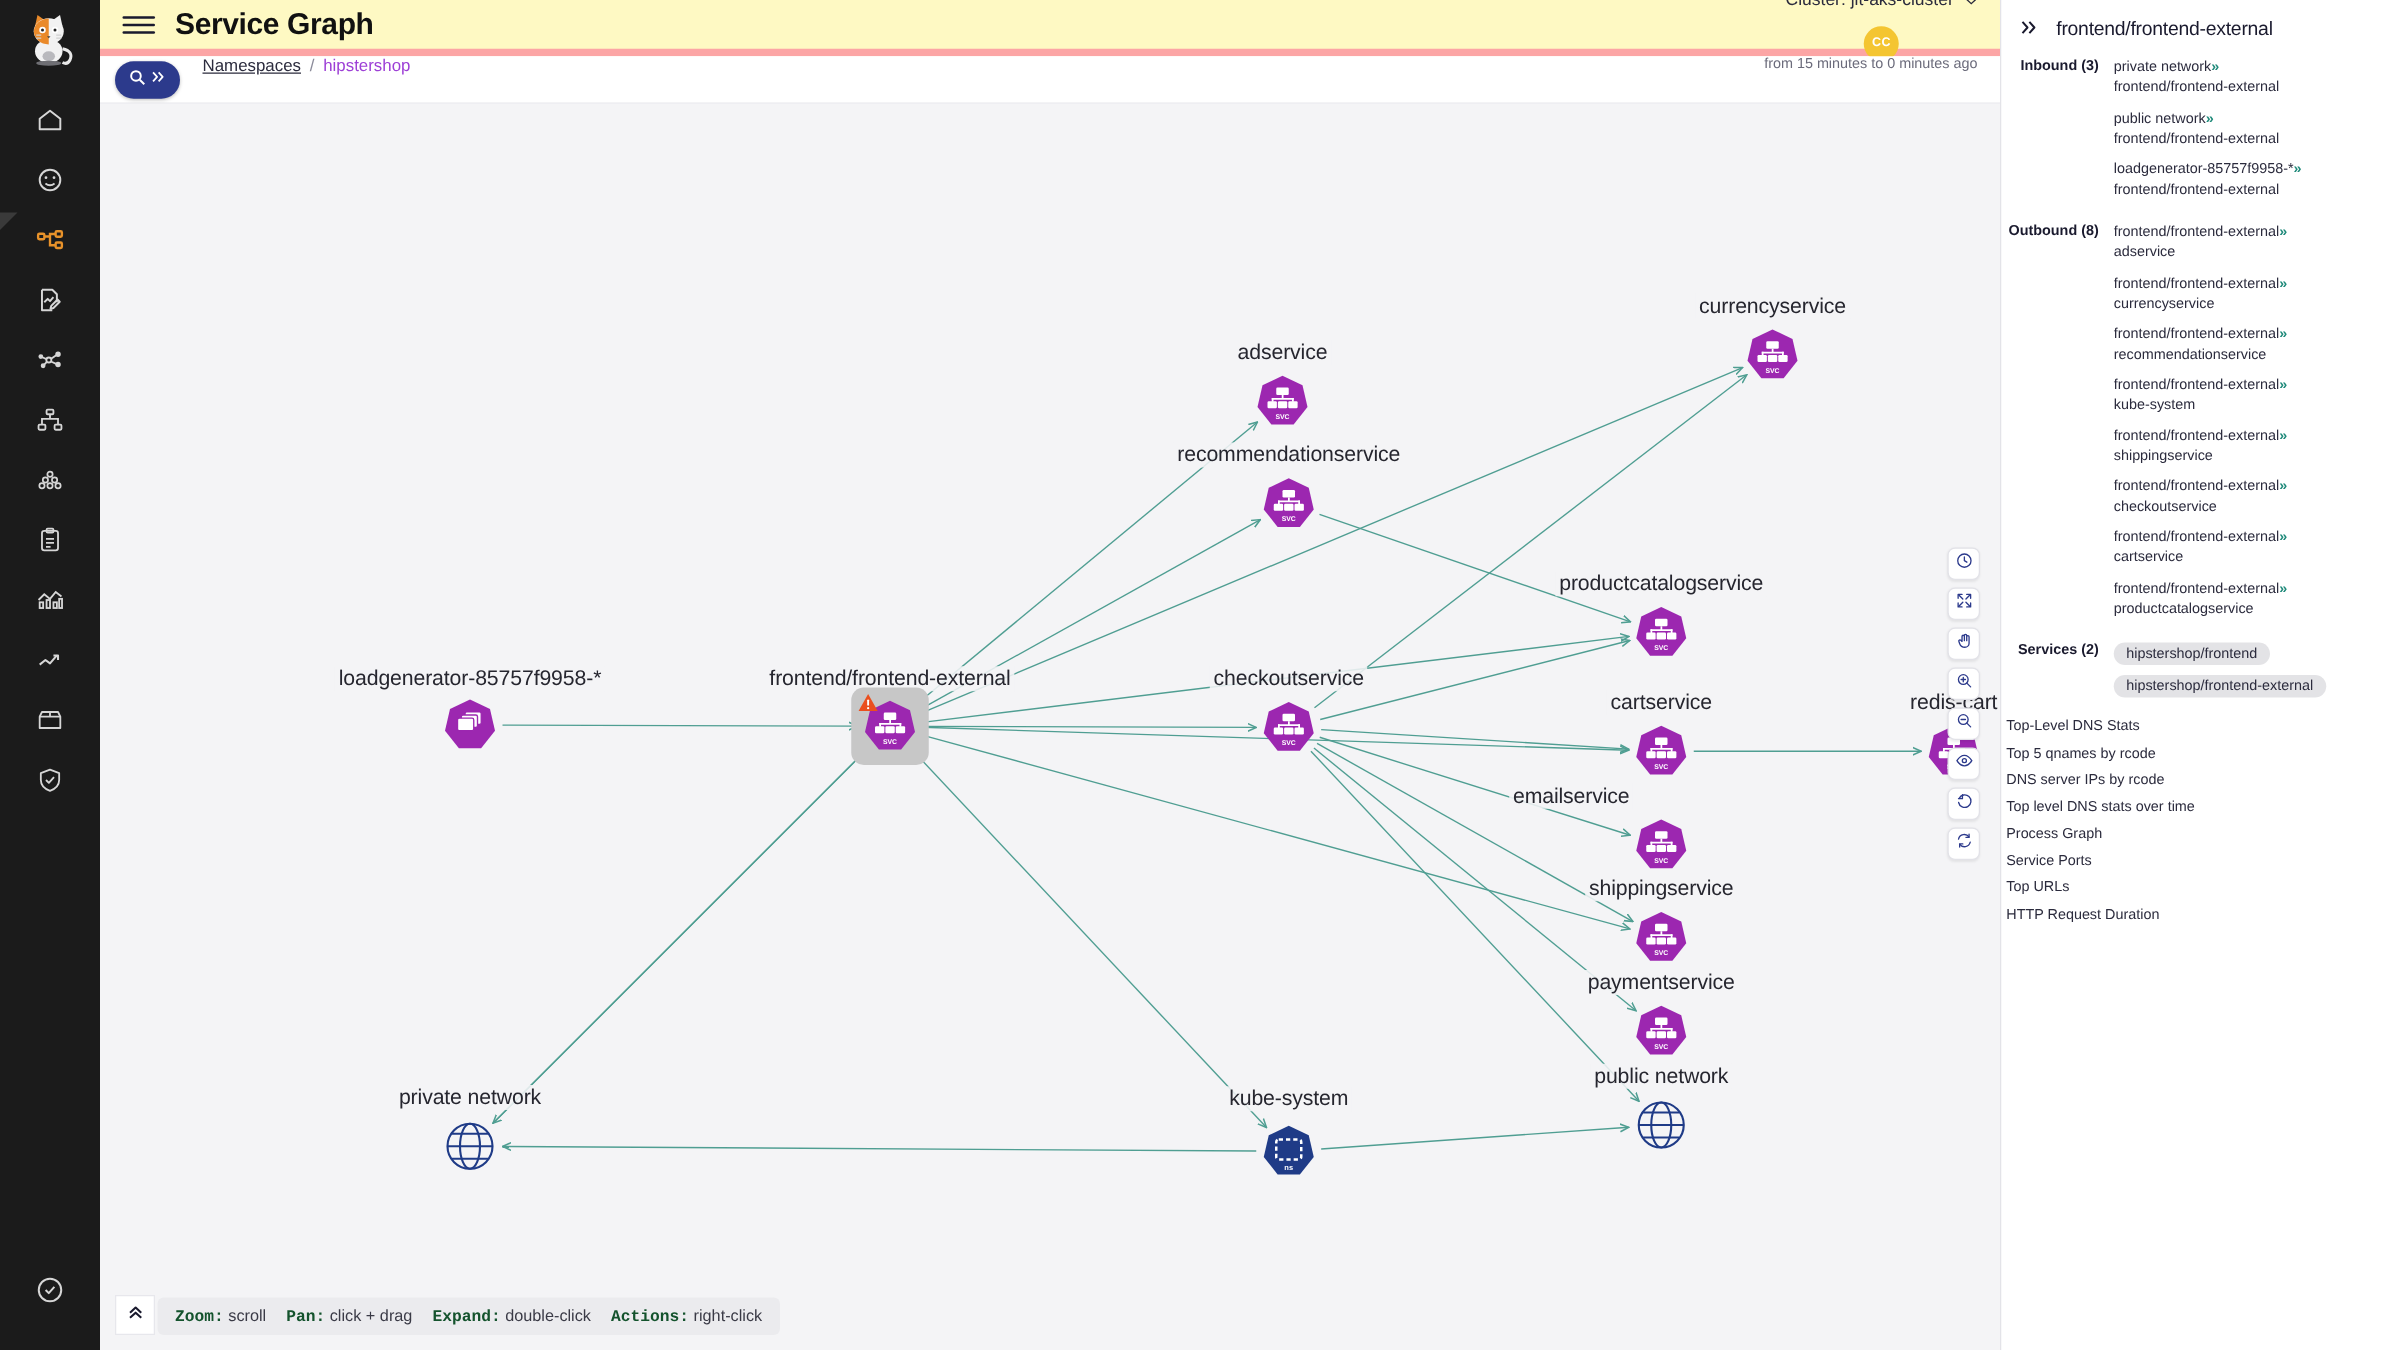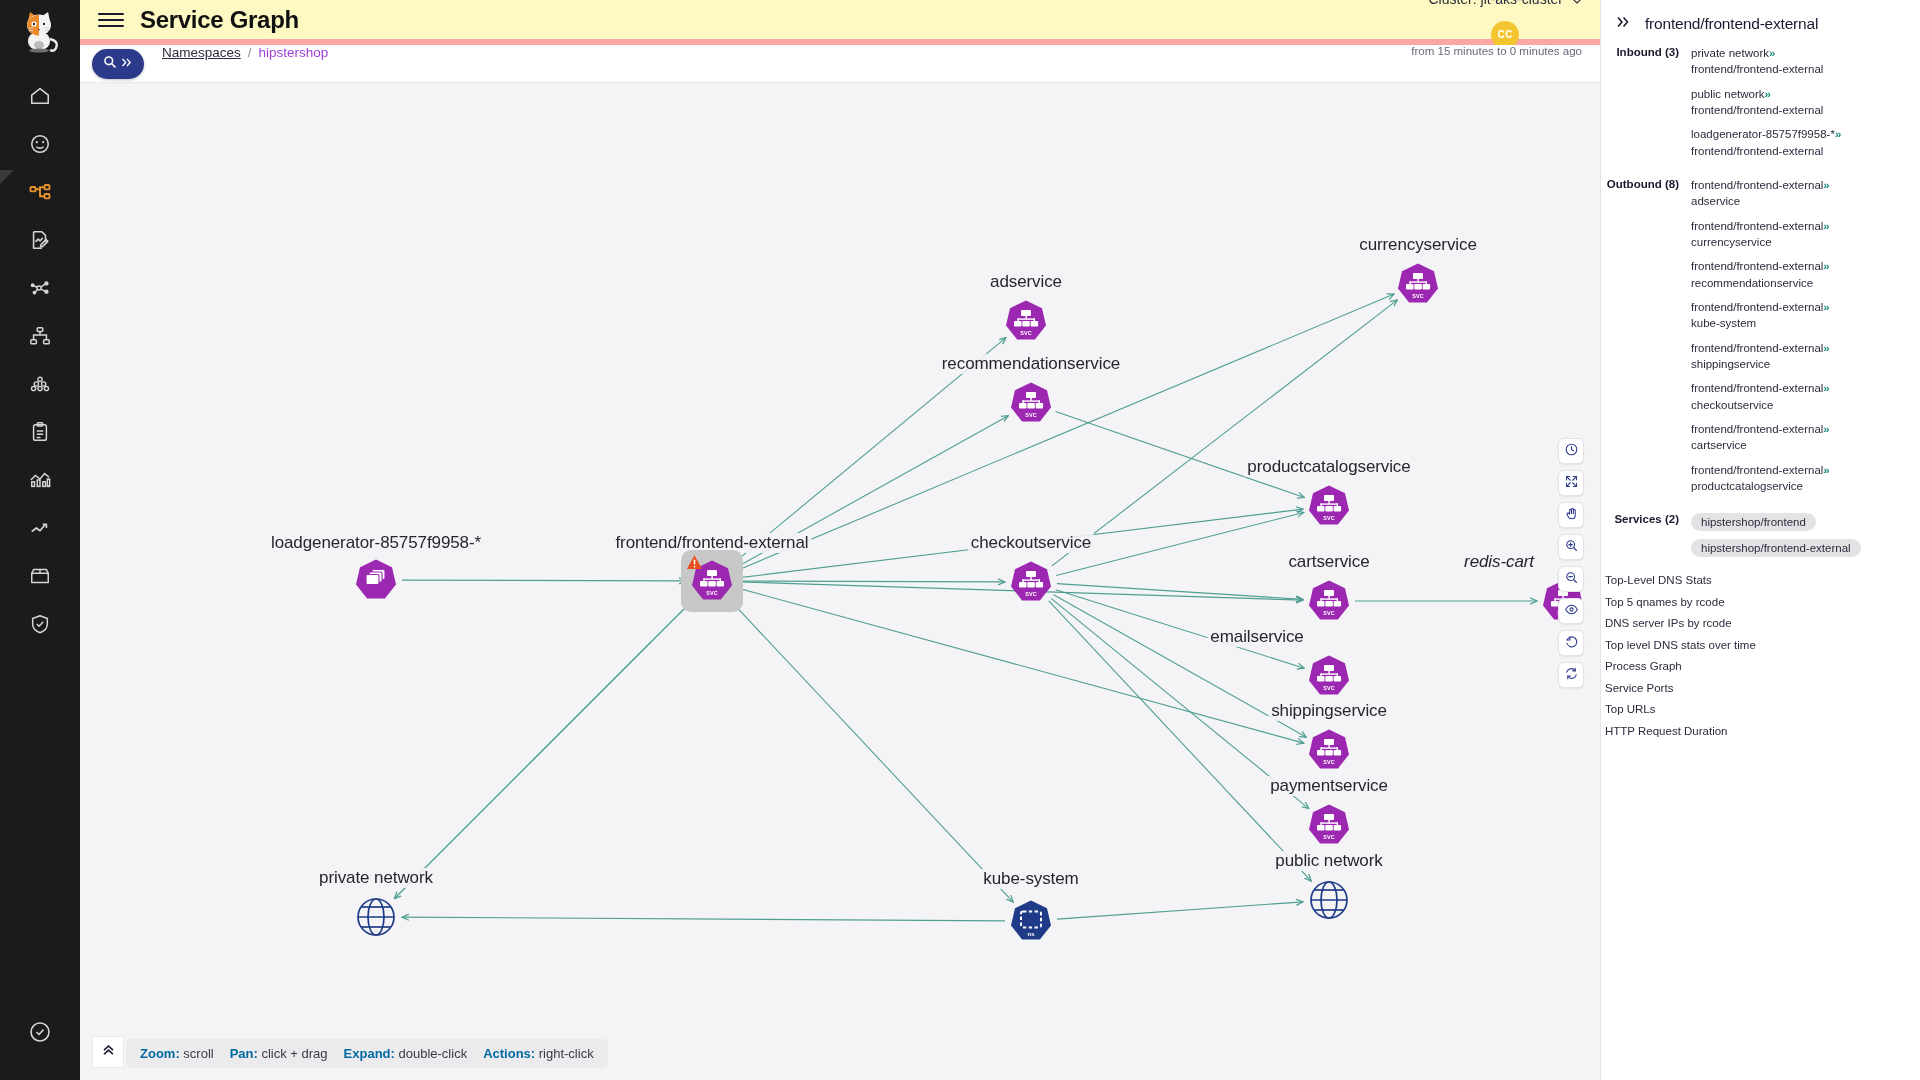--- a/index.html
+++ b/index.html
@@ -147,21 +147,21 @@
 
   
   .hintbar {
     position:absolute; left: 46px; bottom: 12px;
     background:#ebebee; border-radius:5px;
     padding: 7px 14px;
     font-size: 13px; color:#3a3a46;
     display:flex; gap:16px; align-items:center;
     z-index: 12;
   }
-  .hintbar b { font-weight:700; color:#0369a1; }
+  .hintbar b { font-weight:700; color:#14532d;font-family:Liberation Mono, monospace; }
   .collapse-btn {
     position:absolute; left: -34px; bottom: 0px;
     width: 32px; height: 32px;
     background:#fff; border:1px solid #e7e7ec;
     display:flex; align-items:center; justify-content:center;
     cursor:pointer;
   }
 
   
   .rpanel {
@@ -560,21 +560,21 @@
                 <rect x="19.3" y="23" width="7.5" height="5.5" rx="1"></rect>
                 <rect x="27.6" y="23" width="7.5" height="5.5" rx="1"></rect>
                 <rect x="22.4" y="18" width="1.4" height="3"></rect>
                 <rect x="14.4" y="20.4" width="17.6" height="1.4"></rect>
                 <rect x="14.4" y="20.4" width="1.4" height="3"></rect>
                 <rect x="30.6" y="20.4" width="1.4" height="3"></rect>
               </g>
               <text x="23" y="37" font-family="Liberation Sans, sans-serif" font-size="5.5" font-weight="700" fill="#fff" text-anchor="middle">SVC</text>
             </svg>
           </div>
-          <div class="node-label" style="left: 1419px; top: 489px; font-style: italic;">redis-cart</div>
+          <div class="node-label" style="left: 1483px; top: 489px;">redis-cart</div>
           <div class="node" style="left: 1483px; top: 518px;">
             <svg width="46" height="46" viewBox="0 0 46 46">
               <polygon points="23.0,2.5 39.0,10.2 43.0,27.6 31.9,41.5 14.1,41.5 3.0,27.6 7.0,10.2" fill="#9c27b0"></polygon>
               <g fill="#fff">
                 <rect x="18" y="12" width="10" height="6" rx="1"></rect>
                 <rect x="11" y="23" width="7.5" height="5.5" rx="1"></rect>
                 <rect x="19.3" y="23" width="7.5" height="5.5" rx="1"></rect>
                 <rect x="27.6" y="23" width="7.5" height="5.5" rx="1"></rect>
                 <rect x="22.4" y="18" width="1.4" height="3"></rect>
                 <rect x="14.4" y="20.4" width="17.6" height="1.4"></rect>

